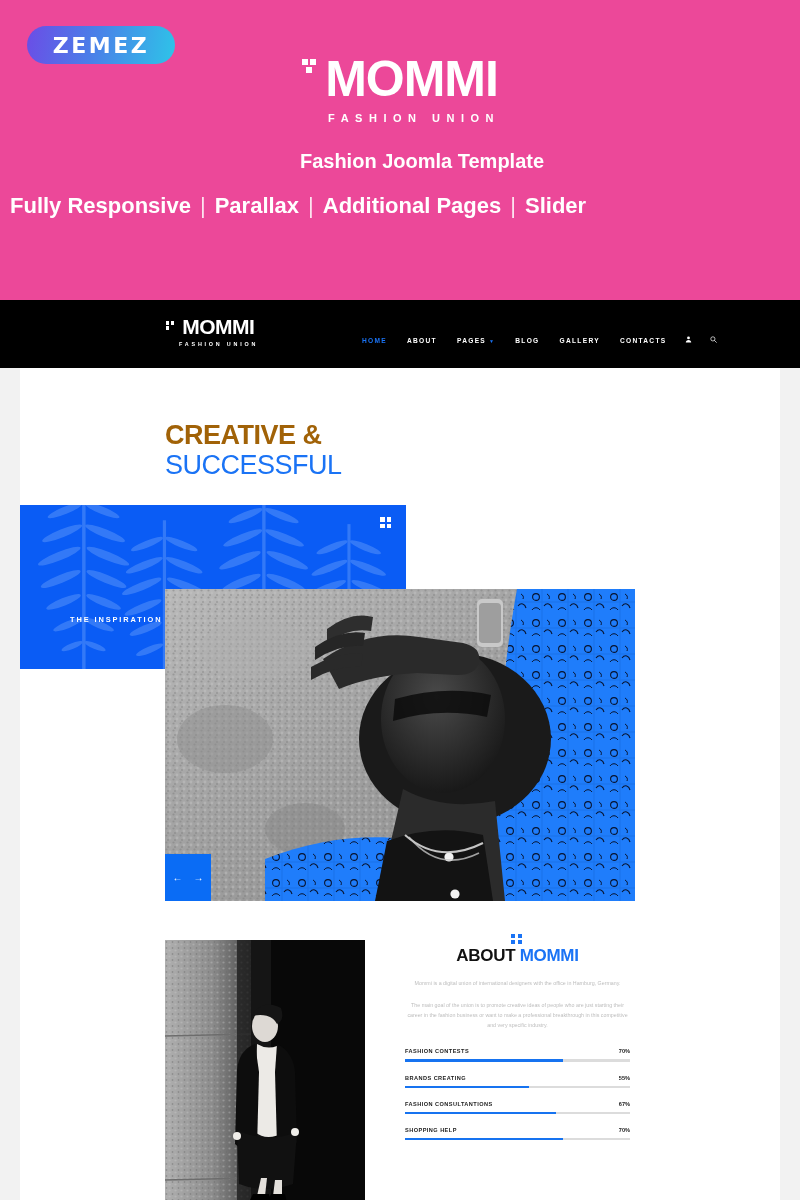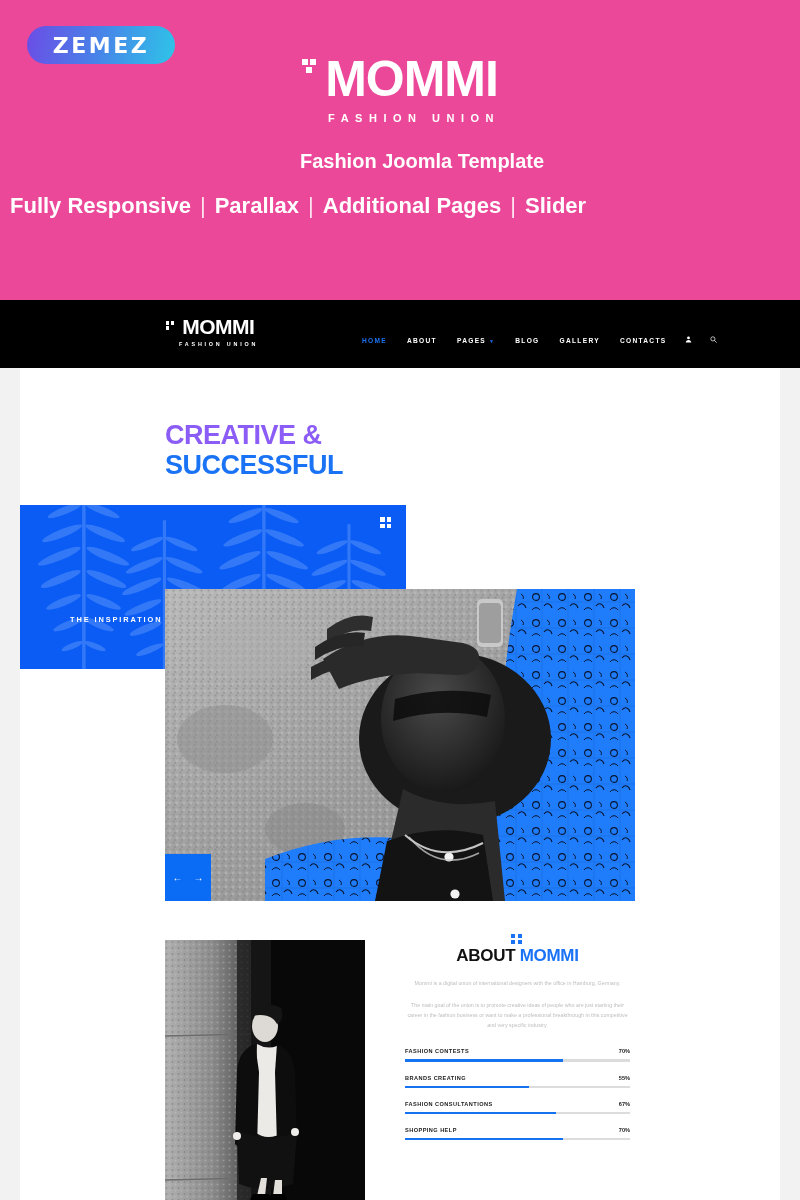--- a/index.html
+++ b/index.html
@@ -85,22 +85,22 @@
   .caret { display:inline-block; color:#1a73f5; font-size:5px; margin-left:3px; vertical-align:middle; }
   .nav-icon { color:#fff; font-size:8px; padding:0 9px; cursor:pointer; }
 
   
   .page-card {
     position:absolute; left:20px; top:68px; width:760px; height:832px;
     background:#fff;
   }
 
   .hero-title { position:absolute; left:145px; top:52px; }
-  .hero-title .l1 { color:#8b5cf6; font-size:27px; font-weight:bold; letter-spacing:-.5px; line-height:30px; }
-  .hero-title .l2 { color:#1a73f5; font-size:27px; font-weight:bold; letter-spacing:-.5px; line-height:30px; }
+  .hero-title .l1 { color:#a16207; font-size:27px; font-weight:bold; letter-spacing:-.5px; line-height:30px; }
+  .hero-title .l2 { color:#1a73f5; font-size:27px; font-weight:normal; letter-spacing:-.5px; line-height:30px; }
 
   
   .fern-panel {
     position:absolute; left:0px; top:137px; width:386px; height:164px;
     background:#0a5cf5; overflow:hidden;
   }
   .fern-panel .fern {
     position:absolute; opacity:.28;
   }
   .fern-panel .dotgrid-w { position:absolute; right:13px; top:12px; line-height:0; }

